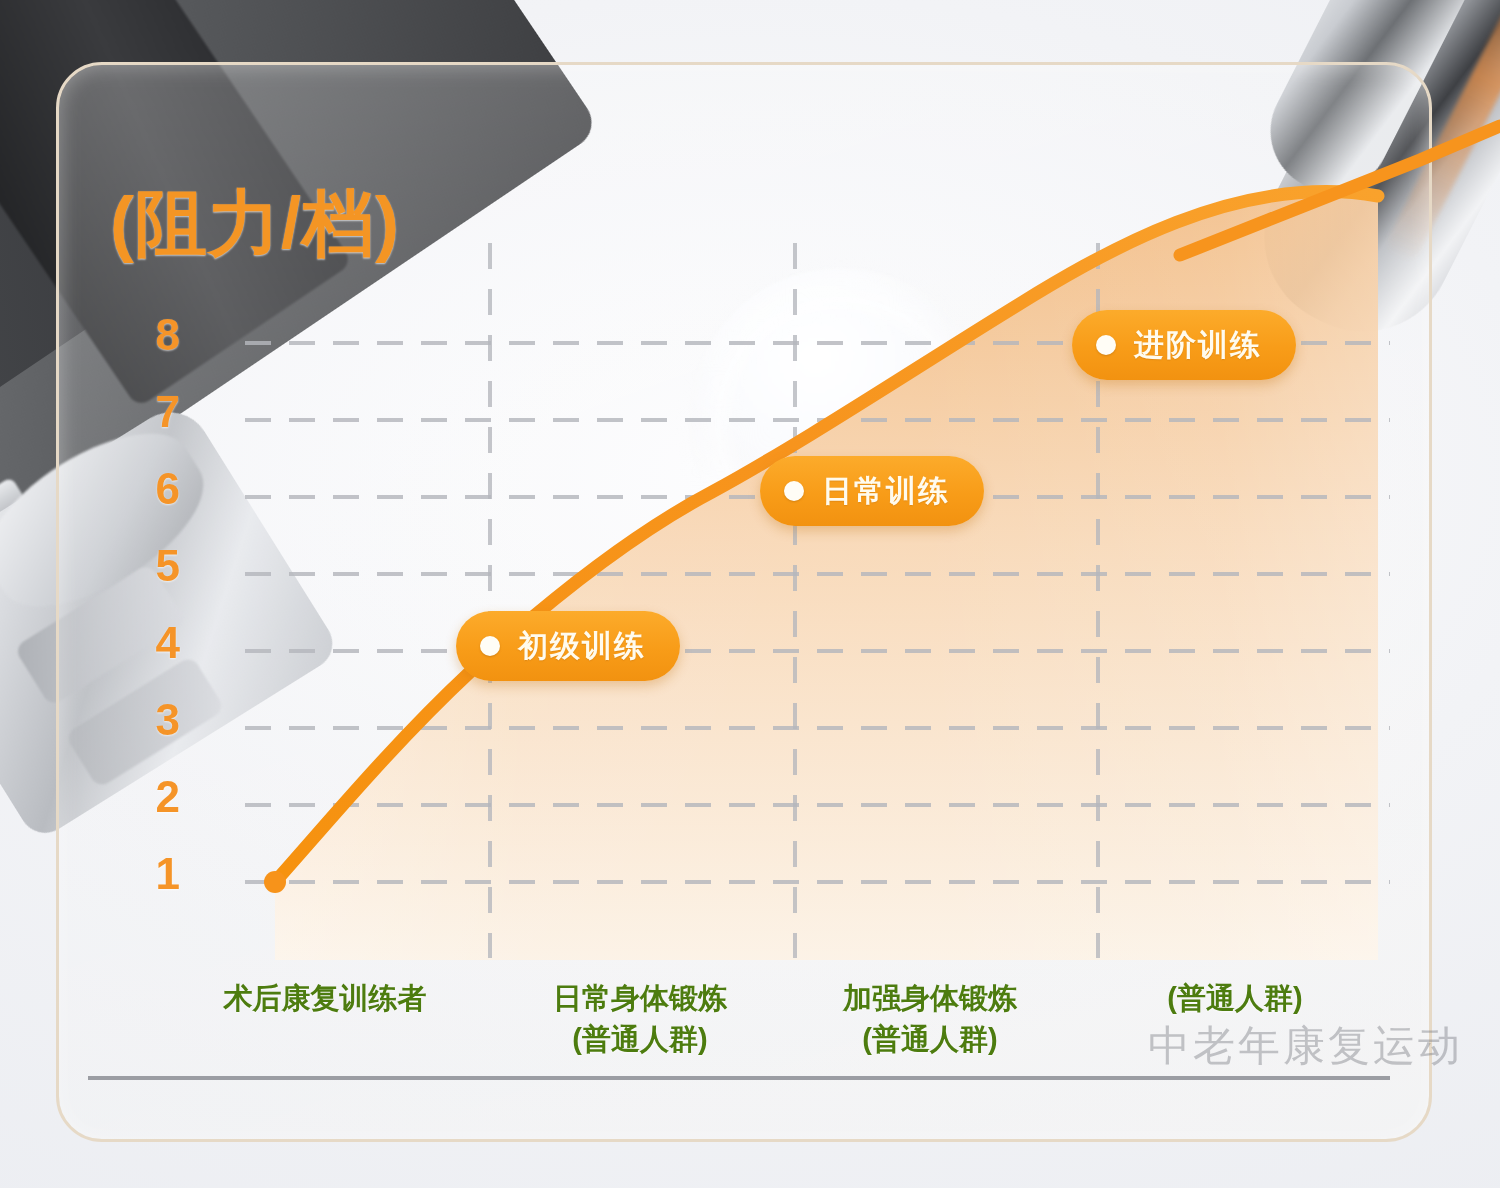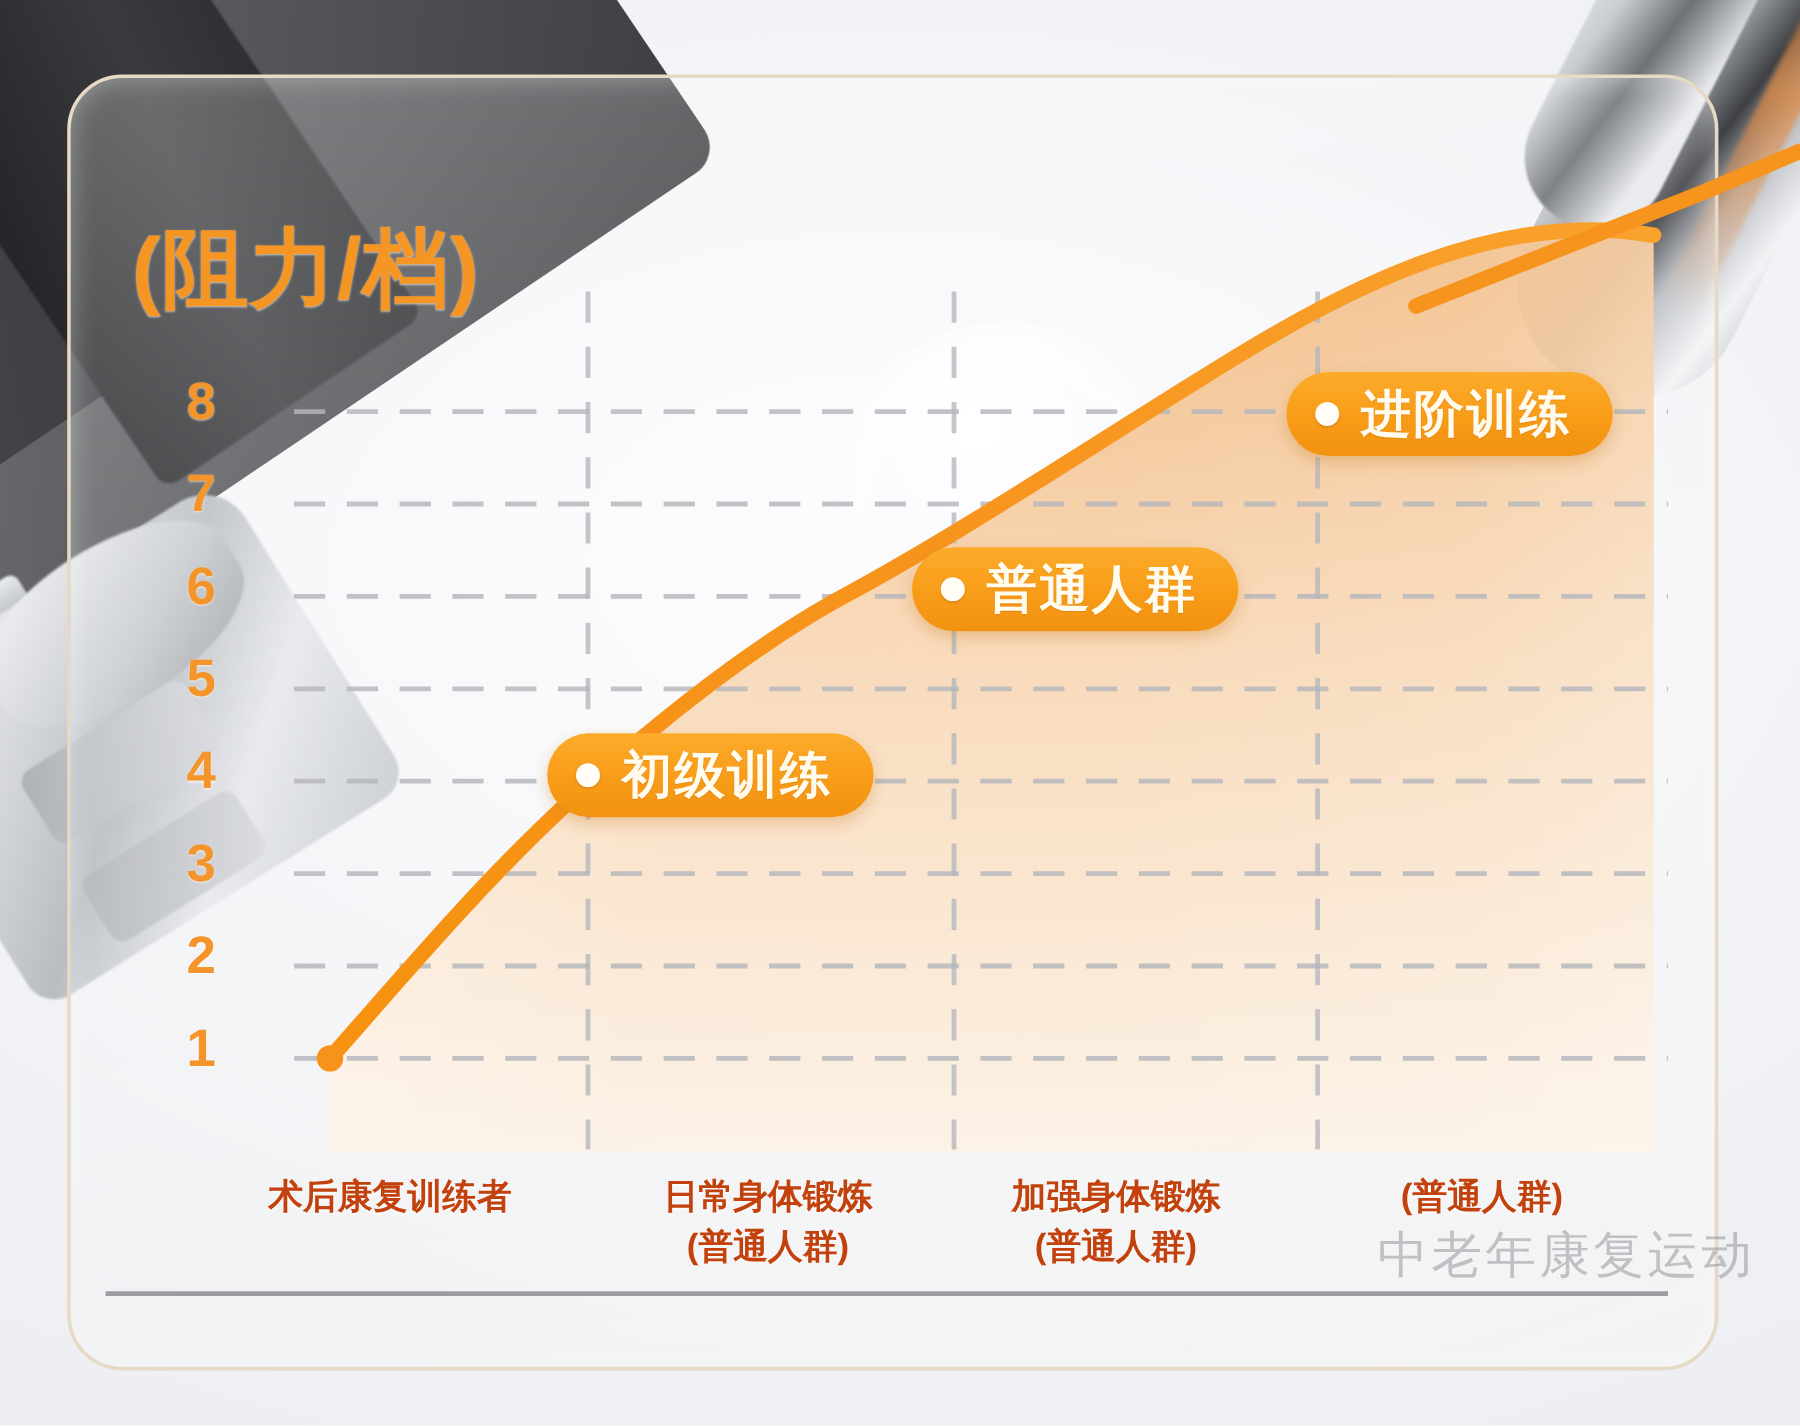--- a/index.html
+++ b/index.html
@@ -164,21 +164,21 @@
     color:#f59428;
     text-shadow:0 1px 2px rgba(255,255,255,.65);
   }
 
   .xlabel{
     position:absolute;
     text-align:center;
     font-size:29px;
     font-weight:700;
     line-height:1.42;
-    color:#c2410c;
+    color:#4d7c0f;
     text-shadow:0 1px 2px rgba(255,255,255,.7);
     white-space:nowrap;
   }
 
   .badge{
     position:absolute;
     display:flex;
     align-items:center;
     gap:18px;
     height:70px;
@@ -187,21 +187,21 @@
     background:linear-gradient(180deg,#fcab2b 0%,#f89c18 55%,#f29210 100%);
     box-shadow:0 5px 12px rgba(196,116,18,.30);
   }
   .badge .dot{
     width:20px;height:20px;border-radius:50%;
     background:#fffdf6;
     box-shadow:0 1px 2px rgba(150,86,8,.35);
     flex:0 0 auto;
   }
   .badge .txt{
-    font-size:42px;
+    font-size:30px;
     font-weight:700;
     color:#fffbee;
     letter-spacing:2px;
     white-space:nowrap;
     text-shadow:0 1px 1px rgba(190,110,12,.35);
   }
 
   .watermark{
     position:absolute;
     left:1148px;top:1018px;
@@ -333,21 +333,21 @@
     <div class="xlabel" style="left:1090px;top:978px;width:290px;">
       <div>(普通人群)</div>
     </div>
 
     <div class="badge" style="left:456px;top:611px;">
       <span class="dot"></span>
       <span class="txt">初级训练</span>
     </div>
     <div class="badge" style="left:760px;top:456px;">
       <span class="dot"></span>
-      <span class="txt">普通人群</span>
+      <span class="txt">日常训练</span>
     </div>
     <div class="badge" style="left:1072px;top:310px;">
       <span class="dot"></span>
       <span class="txt">进阶训练</span>
     </div>
 
     <div class="watermark">中老年康复运动</div>
 
   </div>
 </div>

